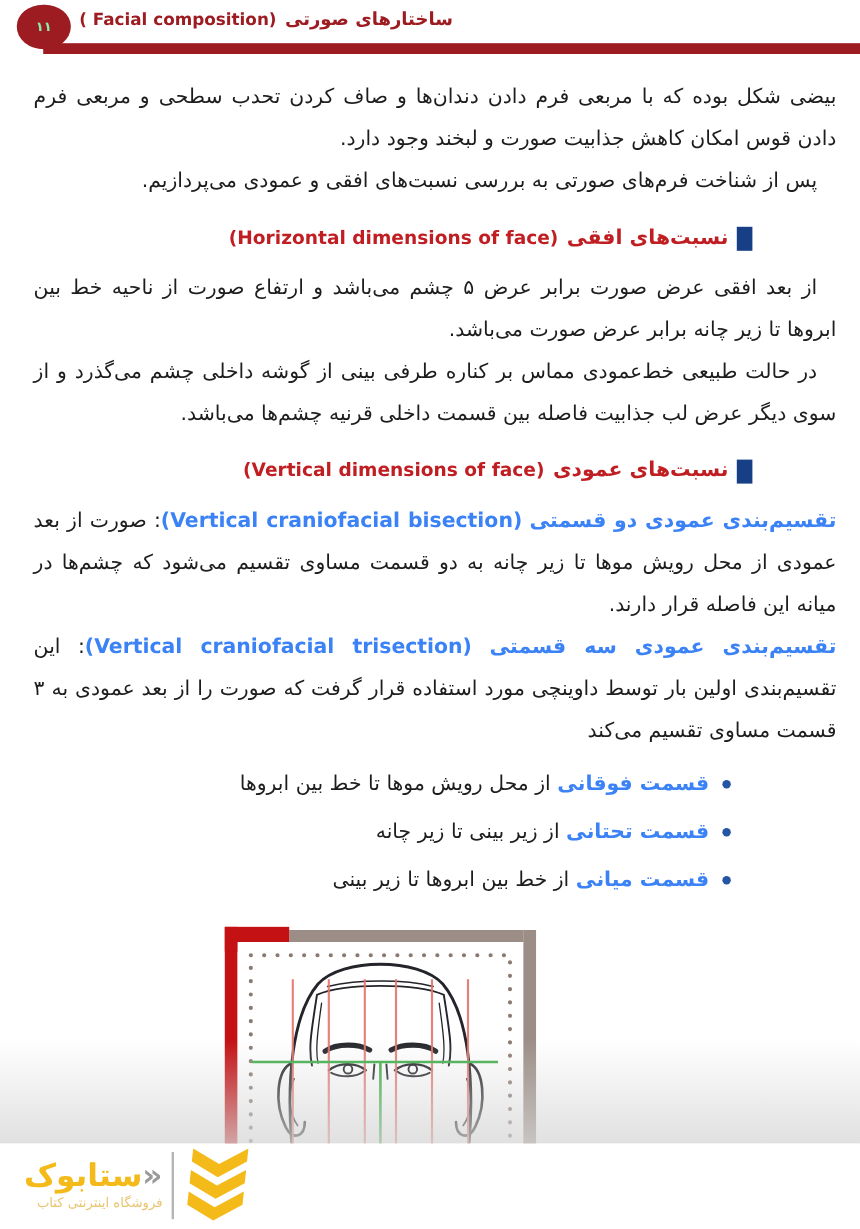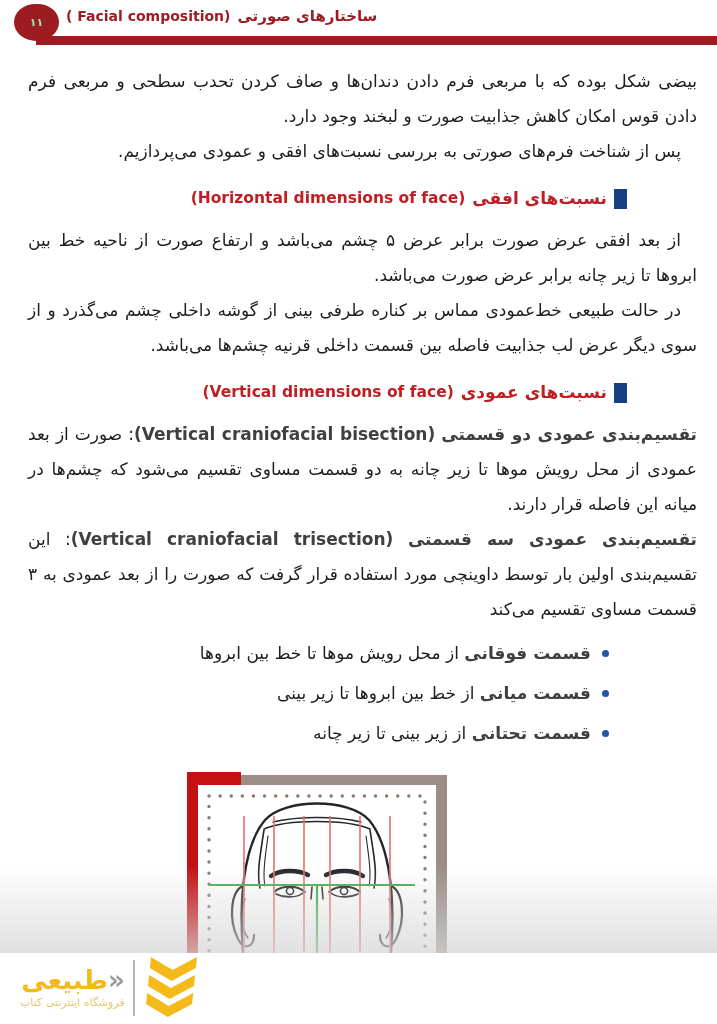--- a/index.html
+++ b/index.html
@@ -28,21 +28,21 @@
   .header-title .en { font-size:14px; }
 
   
   .content {
     position:absolute; top:64px; left:28px; right:20px;
     direction:rtl; color:#1d1d1f; font-size:17px; line-height:35px;
     z-index:1;
   }
   .content p { text-align:justify; }
   .p-indent { text-indent:16px; }
-  .lead-blue { color:#404040; font-weight:bold; }
+  .lead-blue { color:#3b82f6; font-weight:bold; }
   .lead-en { direction:ltr; unicode-bidi:isolate; }
   .section-heading {
     display:flex; flex-direction:row; align-items:center; gap:7px;
     direction:rtl; margin:12px 70px 7px 0;
     color:#c01e22; font-weight:bold;
   }
   .section-heading .sq { width:13px; height:20px; background:#173f85; flex:0 0 auto; }
   .section-heading .fa { font-size:17px; }
   .section-heading .en { font-size:15.5px; direction:ltr; unicode-bidi:isolate; }
   ul.parts { list-style:none; margin:6px 88px 0 0; }
@@ -121,22 +121,22 @@
       <span class="fa">نسبت‌های عمودی</span>
       <span class="en">(Vertical dimensions of face)</span>
     </div>
 
     <p><span class="lead-blue">تقسیم‌بندی عمودی دو قسمتی</span> <span class="lead-blue lead-en">(Vertical craniofacial bisection)</span><span>: صورت از بعد عمودی از محل رویش موها تا زیر چانه به دو قسمت مساوی تقسیم می‌شود که چشم‌ها در میانه این فاصله قرار دارند.</span></p>
 
     <p><span class="lead-blue">تقسیم‌بندی عمودی سه قسمتی</span> <span class="lead-blue lead-en">(Vertical craniofacial trisection)</span><span>: این تقسیم‌بندی اولین بار توسط داوینچی مورد استفاده قرار گرفت که صورت را از بعد عمودی به ۳ قسمت مساوی تقسیم می‌کند</span></p>
 
     <ul class="parts">
       <li><span class="lead-blue">قسمت فوقانی</span><span> از محل رویش موها تا خط بین ابروها</span></li>
+      <li><span class="lead-blue">قسمت تحتانی</span><span> از زیر بینی تا زیر چانه</span></li>
       <li><span class="lead-blue">قسمت میانی</span><span> از خط بین ابروها تا زیر بینی</span></li>
-      <li><span class="lead-blue">قسمت تحتانی</span><span> از زیر بینی تا زیر چانه</span></li>
     </ul>
   </div>
 
   <div class="figure-wrap">
     <svg width="260" height="200" viewBox="0 0 260 200">
 
       <rect x="54" y="3" width="195" height="10" fill="#9c8e87"></rect>
       <rect x="249" y="3" width="11" height="197" fill="#9c8e87"></rect>
       <rect x="0" y="0" width="11" height="200" fill="#c41114"></rect>
       <rect x="0" y="0" width="54" height="21" fill="#c41114"></rect>
@@ -189,21 +189,21 @@
         <line x1="130" y1="113" x2="130" y2="200"></line>
       </g>
     </svg>
   </div>
 
   <div class="bottom-fade"></div>
 
   <div class="footer">
     <div class="footer-logo">
       <div class="logo-text">
-        <div class="logo-wordmark"><span class="guil">«</span><span>طبیعی</span></div>
+        <div class="logo-wordmark"><span class="guil">«</span><span>ستابوک</span></div>
         <div class="logo-subtitle">فروشگاه اینترنتی کتاب</div>
       </div>
       <div class="logo-divider"></div>
       <svg width="58" height="62" viewBox="0 0 58 62">
         <g transform="skewX(-6)" fill="#f3ba19">
           <path d="M8,0 L31,13 L54,0 L54,11 L31,24 L8,11 Z"></path>
           <path d="M8,18 L31,31 L54,18 L54,29 L31,42 L8,29 Z"></path>
           <path d="M8,36 L31,49 L54,36 L54,47 L31,60 L8,47 Z"></path>
         </g>
       </svg>

